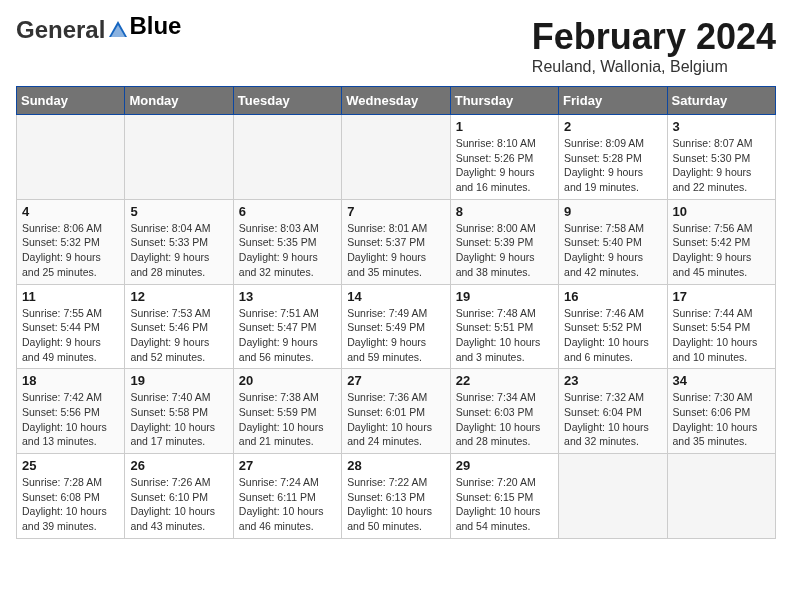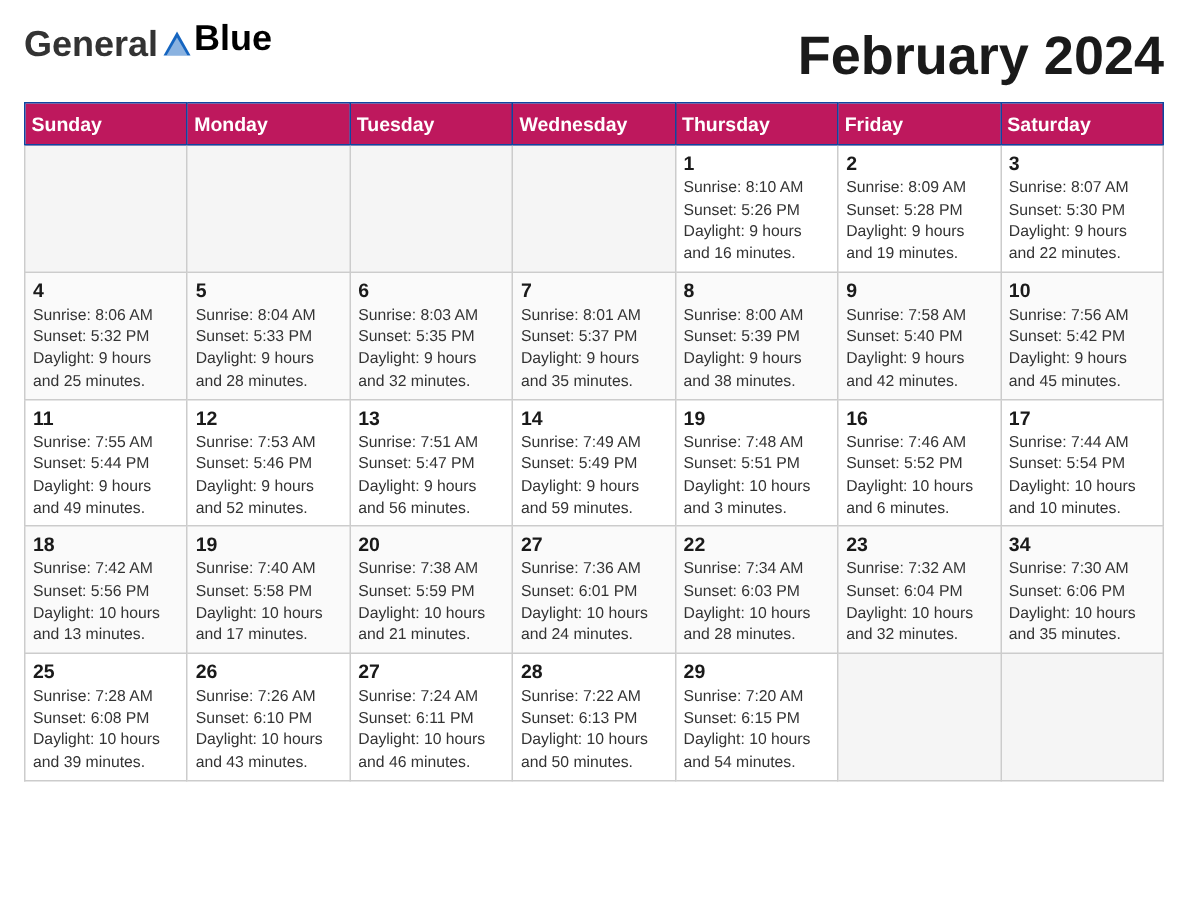--- a/index.html
+++ b/index.html
@@ -31,21 +31,21 @@
     .location-title {
       font-size: 16px;
       color: #333;
     }
     table {
       width: 100%;
       border-collapse: collapse;
       table-layout: fixed;
     }
     th {
-      background-color: #be185d;
+      background-color: #737373;
       color: #fff;
       font-size: 13px;
       font-weight: bold;
       padding: 6px 4px;
       text-align: left;
       border: 1px solid #0d47a1;
     }
     td {
       border: 1px solid #ccc;
       vertical-align: top;
@@ -81,20 +81,21 @@
       <span style="font-size:24px;font-weight:bold;color:#333;">General</span>
       <svg width="22" height="22" viewBox="0 0 22 22" style="margin-left:2px;">
         <polygon points="11,2 20,18 2,18" fill="#1565c0"></polygon>
         <polygon points="11,6 18,18 4,18" fill="#fff" opacity="0.5"></polygon>
       </svg>
     </div>
     <span style="font-size:24px;font-weight:bold;color:#000000;margin-top:-4px;">Blue</span>
   </div>
   <div class="title-area">
     <div class="month-title">February 2024</div>
+    <div class="location-title">Reuland, Wallonia, Belgium</div>
   </div>
 </div>
 
 <table>
   <thead>
     <tr id="header-row">
         <th>Sunday</th>
         <th>Monday</th>
         <th>Tuesday</th>
         <th>Wednesday</th>

